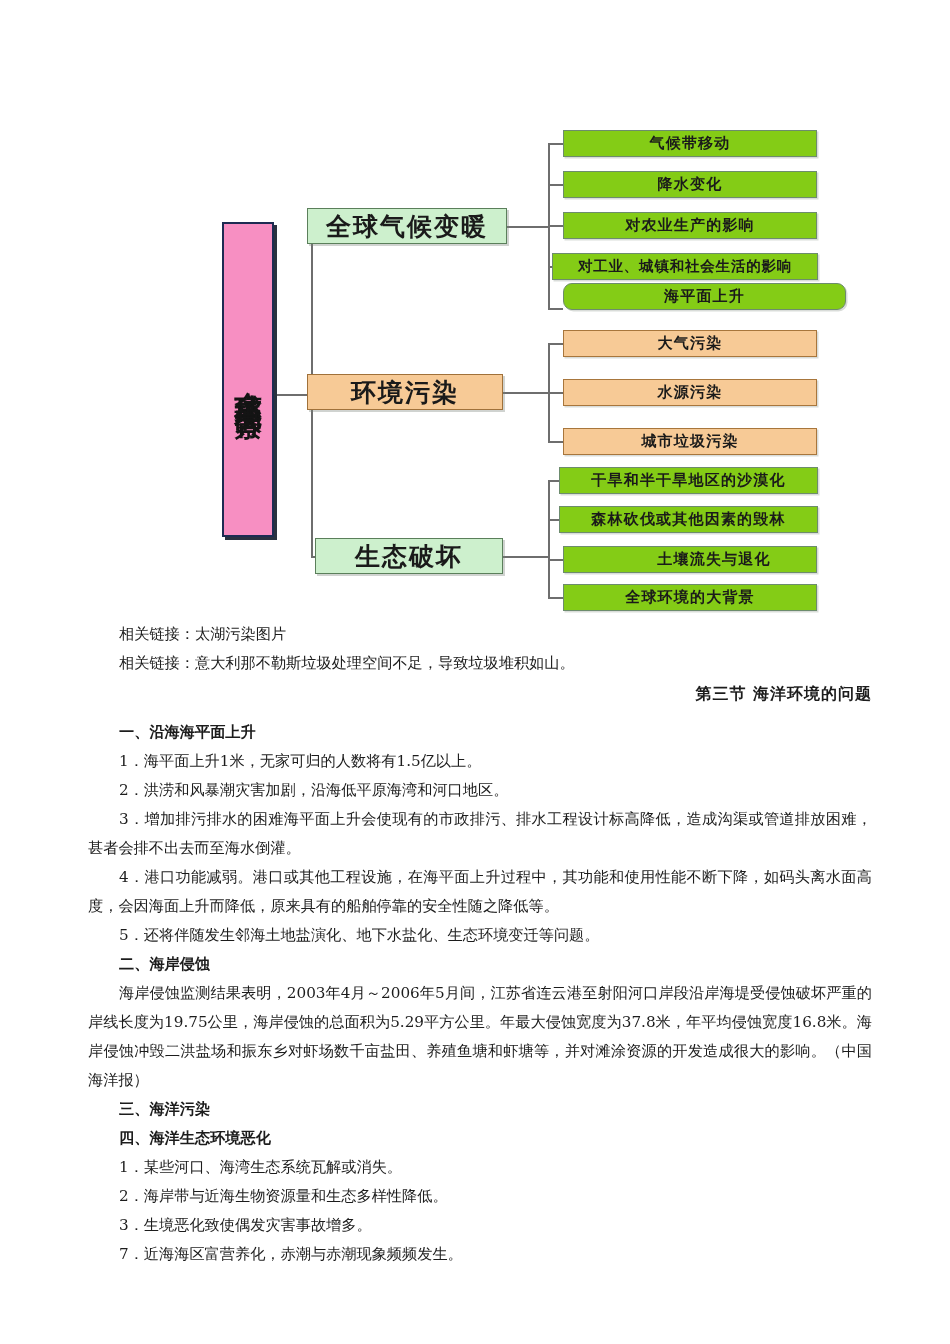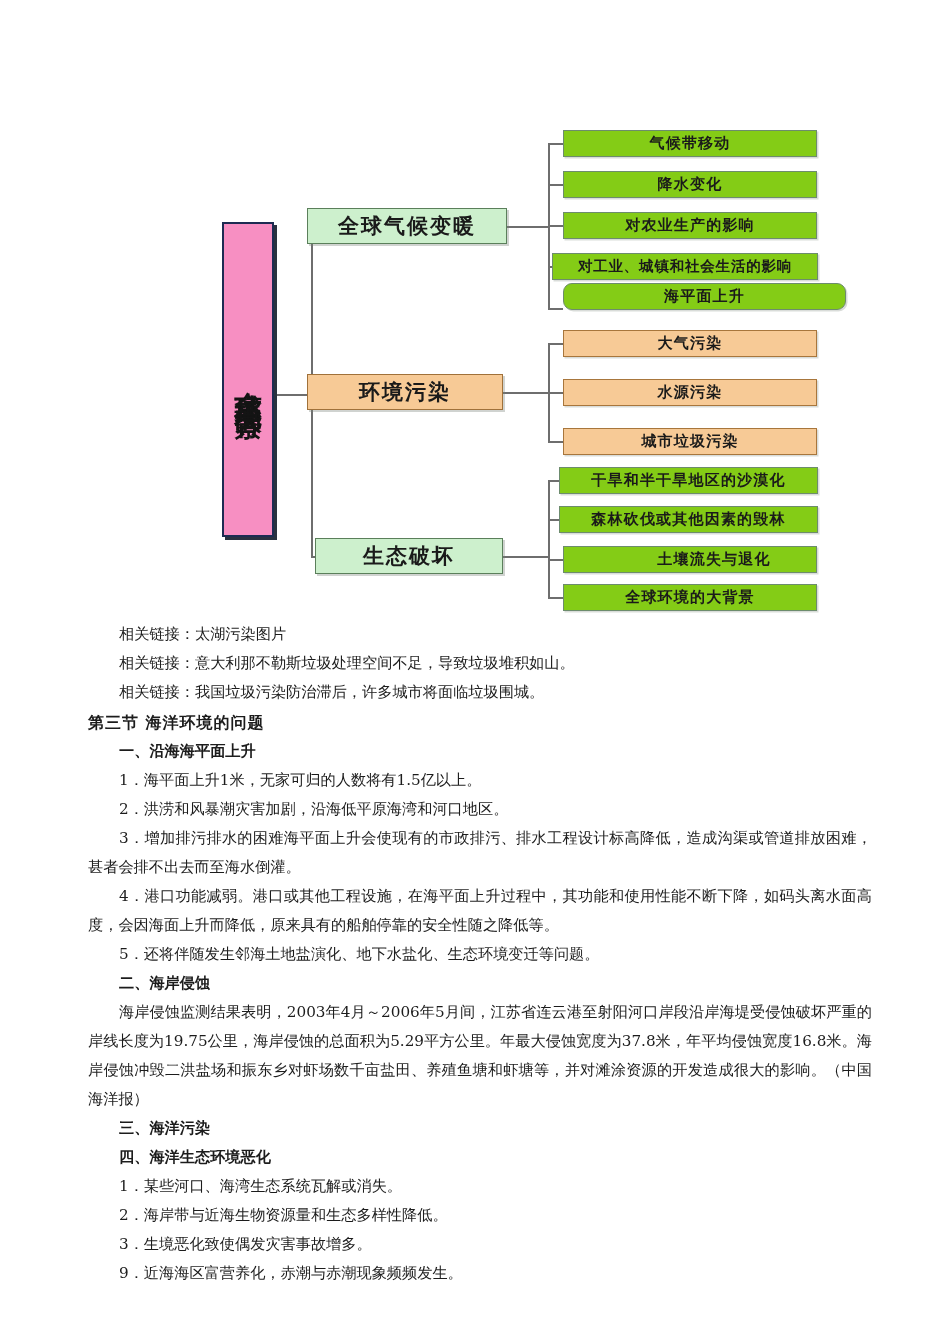--- a/index.html
+++ b/index.html
@@ -51,21 +51,21 @@
     line-height: 1.06;
     letter-spacing: 3px;
     color: #141414;
     padding-top: 4px;
   }
 
   
   .node.mid {
     height: 36px;
     border: 1px solid #5d7a5d;
-    font-size: 21px;
+    font-size: 25px;
     letter-spacing: 2px;
     box-shadow: 2px 2px 0 rgba(120,130,120,0.35);
   }
   .node.mid.green { background: #cdf0cd; border-color: #5b7f5b; }
   .node.mid.orange { background: #f7ca96; border-color: #a0713a; }
 
   #mid-climate  { left: 307px; top: 208px; width: 200px; }
   #mid-pollution{ left: 307px; top: 374px; width: 196px; }
   #mid-eco      { left: 315px; top: 538px; width: 188px; }
 
@@ -95,25 +95,25 @@
     width: 950px;
     padding: 0 78px 0 88px;
     box-sizing: border-box;
     font-size: 15.2px;
     line-height: 29px;
     color: #1c1c1c;
   }
   p { margin: 0; }
   .link-line { text-indent: 31px; }
   .section-title {
-    text-align: left;
+    text-align: right;
     font-weight: bold;
     font-size: 16px;
     letter-spacing: 1px;
-    margin: 1px 0 0 0;
+    margin: 1px 0 10px 0;
   }
   .heading { text-indent: 31px; font-weight: bold; }
   .numbered { text-indent: 31px; }
   .para { text-indent: 31px; text-align: justify; }
 </style>
 </head>
 <body>
 
 <div id="diagram">
 
@@ -166,35 +166,34 @@
   <div class="node leaf green" style="left:559px; top:506px; width:259px;">森林砍伐或其他因素的毁林</div>
   <div class="node leaf green" style="left:563px; top:546px; width:254px;padding-left:48px;">土壤流失与退化</div>
   <div class="node leaf green" style="left:563px; top:584px; width:254px;">全球环境的大背景</div>
 
 </div>
 
 <div id="body-text">
 
   <p class="link-line">相关链接：太湖污染图片</p>
   <p class="link-line">相关链接：意大利那不勒斯垃圾处理空间不足，导致垃圾堆积如山。</p>
-  <p class="link-line">相关链接：我国垃圾污染防治滞后，许多城市将面临垃圾围城。</p>
 
   <p class="section-title">第三节 海洋环境的问题</p>
 
   <p class="heading">一、沿海海平面上升</p>
   <p class="numbered">1．海平面上升1米，无家可归的人数将有1.5亿以上。</p>
   <p class="numbered">2．洪涝和风暴潮灾害加剧，沿海低平原海湾和河口地区。</p>
   <p class="para">3．增加排污排水的困难海平面上升会使现有的市政排污、排水工程设计标高降低，造成沟渠或管道排放困难，甚者会排不出去而至海水倒灌。</p>
   <p class="para">4．港口功能减弱。港口或其他工程设施，在海平面上升过程中，其功能和使用性能不断下降，如码头离水面高度，会因海面上升而降低，原来具有的船舶停靠的安全性随之降低等。</p>
   <p class="numbered">5．还将伴随发生邻海土地盐演化、地下水盐化、生态环境变迁等问题。</p>
 
   <p class="heading">二、海岸侵蚀</p>
   <p class="para">海岸侵蚀监测结果表明，2003年4月～2006年5月间，江苏省连云港至射阳河口岸段沿岸海堤受侵蚀破坏严重的岸线长度为19.75公里，海岸侵蚀的总面积为5.29平方公里。年最大侵蚀宽度为37.8米，年平均侵蚀宽度16.8米。海岸侵蚀冲毁二洪盐场和振东乡对虾场数千亩盐田、养殖鱼塘和虾塘等，并对滩涂资源的开发造成很大的影响。（中国海洋报）</p>
 
   <p class="heading">三、海洋污染</p>
 
   <p class="heading">四、海洋生态环境恶化</p>
   <p class="numbered">1．某些河口、海湾生态系统瓦解或消失。</p>
   <p class="numbered">2．海岸带与近海生物资源量和生态多样性降低。</p>
   <p class="numbered">3．生境恶化致使偶发灾害事故增多。</p>
-  <p class="numbered">9．近海海区富营养化，赤潮与赤潮现象频频发生。</p>
+  <p class="numbered">7．近海海区富营养化，赤潮与赤潮现象频频发生。</p>
 
 </div>
 
 </body></html>

